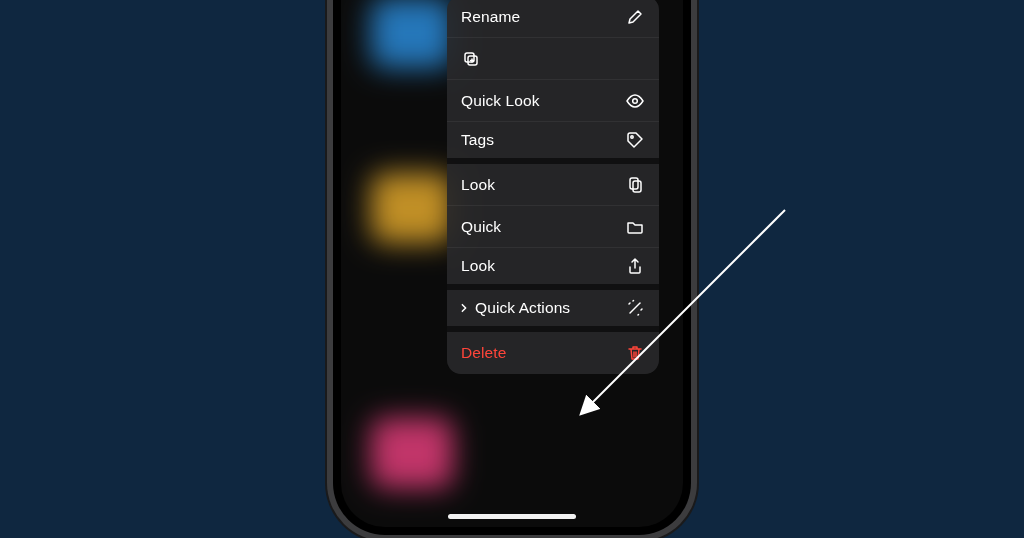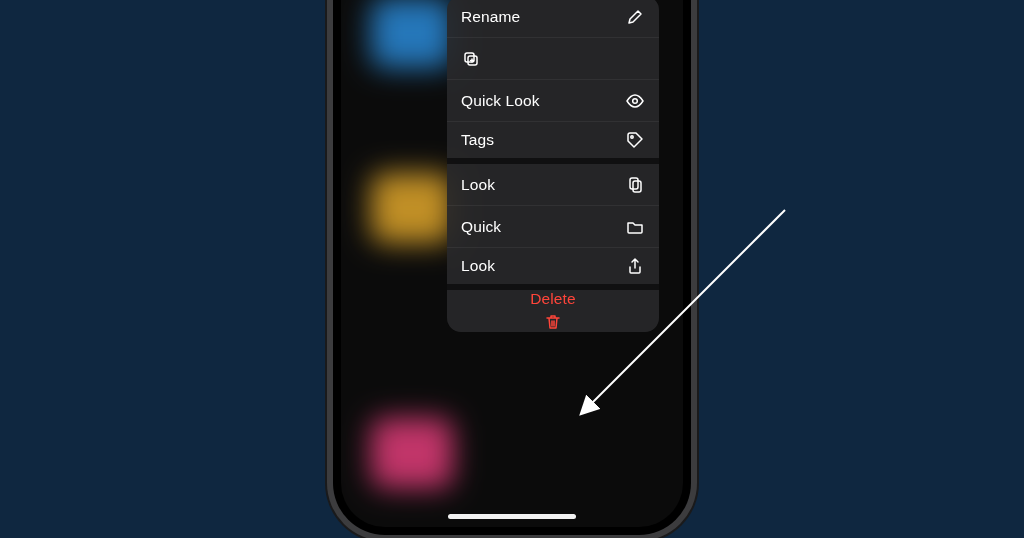--- a/index.html
+++ b/index.html
@@ -56,21 +56,21 @@
   }
   .row {
     display: flex;
     align-items: center;
     height: 42px;
     padding: 0 14px;
     border-bottom: 1px solid rgba(255,255,255,0.06);
     cursor: default;
   }
   .row.section-end { border-bottom: 6px solid rgba(0,0,0,0.55); }
-  .row:last-child { border-bottom: none; flex-direction: column; }
+  .row:last-child { border-bottom: none; }
   .row .label { flex: 1; letter-spacing: 0.1px; }
   .row .ico { width: 20px; height: 20px; display: flex; align-items: center; justify-content: center; }
   .row.destructive .label { color: #ff453a; }
   .row.destructive .ico svg { stroke: #ff453a; }
   .chev { width: 14px; text-align: center; margin-left: -4px; margin-right: 4px; }
 
   .ico svg { stroke: #fff; stroke-width: 1.5; fill: none; stroke-linecap: round; stroke-linejoin: round; }
 
   
   .home-ind {
@@ -171,20 +171,34 @@
       <div class="row section-end">
         <span class="label">Look</span>
         <span class="ico">
           <svg viewBox="0 0 20 20">
               <path d="M10 3v9M7 6l3-3 3 3"></path>
               <path d="M5 11v5a1 1 0 0 0 1 1h8a1 1 0 0 0 1-1v-5"></path>
             </svg>
         </span>
       </div>
 
+      <div class="row section-end">
+        <span class="chev">
+          <svg viewBox="0 0 12 12" width="10" height="10" style="stroke:#fff;stroke-width:1.8;fill:none;stroke-linecap:round;stroke-linejoin:round;">
+              <path d="M4 2l4 4-4 4"></path>
+            </svg>
+        </span>
+        <span class="label">Quick Actions</span>
+        <span class="ico">
+          <svg viewBox="0 0 20 20">
+              <path d="M5 15L15 5"></path>
+              <path d="M4 6l1-1M8 3l.5-.5M16 12l1-1M13 17l.5-.5"></path>
+            </svg>
+        </span>
+      </div>
 
       <div class="row destructive">
         <span class="label">Delete</span>
         <span class="ico">
           <svg viewBox="0 0 20 20">
               <path d="M4 6h12M8 6V4h4v2M6 6l1 10h6l1-10"></path>
               <path d="M9 9v5M11 9v5"></path>
             </svg>
         </span>
       </div>

